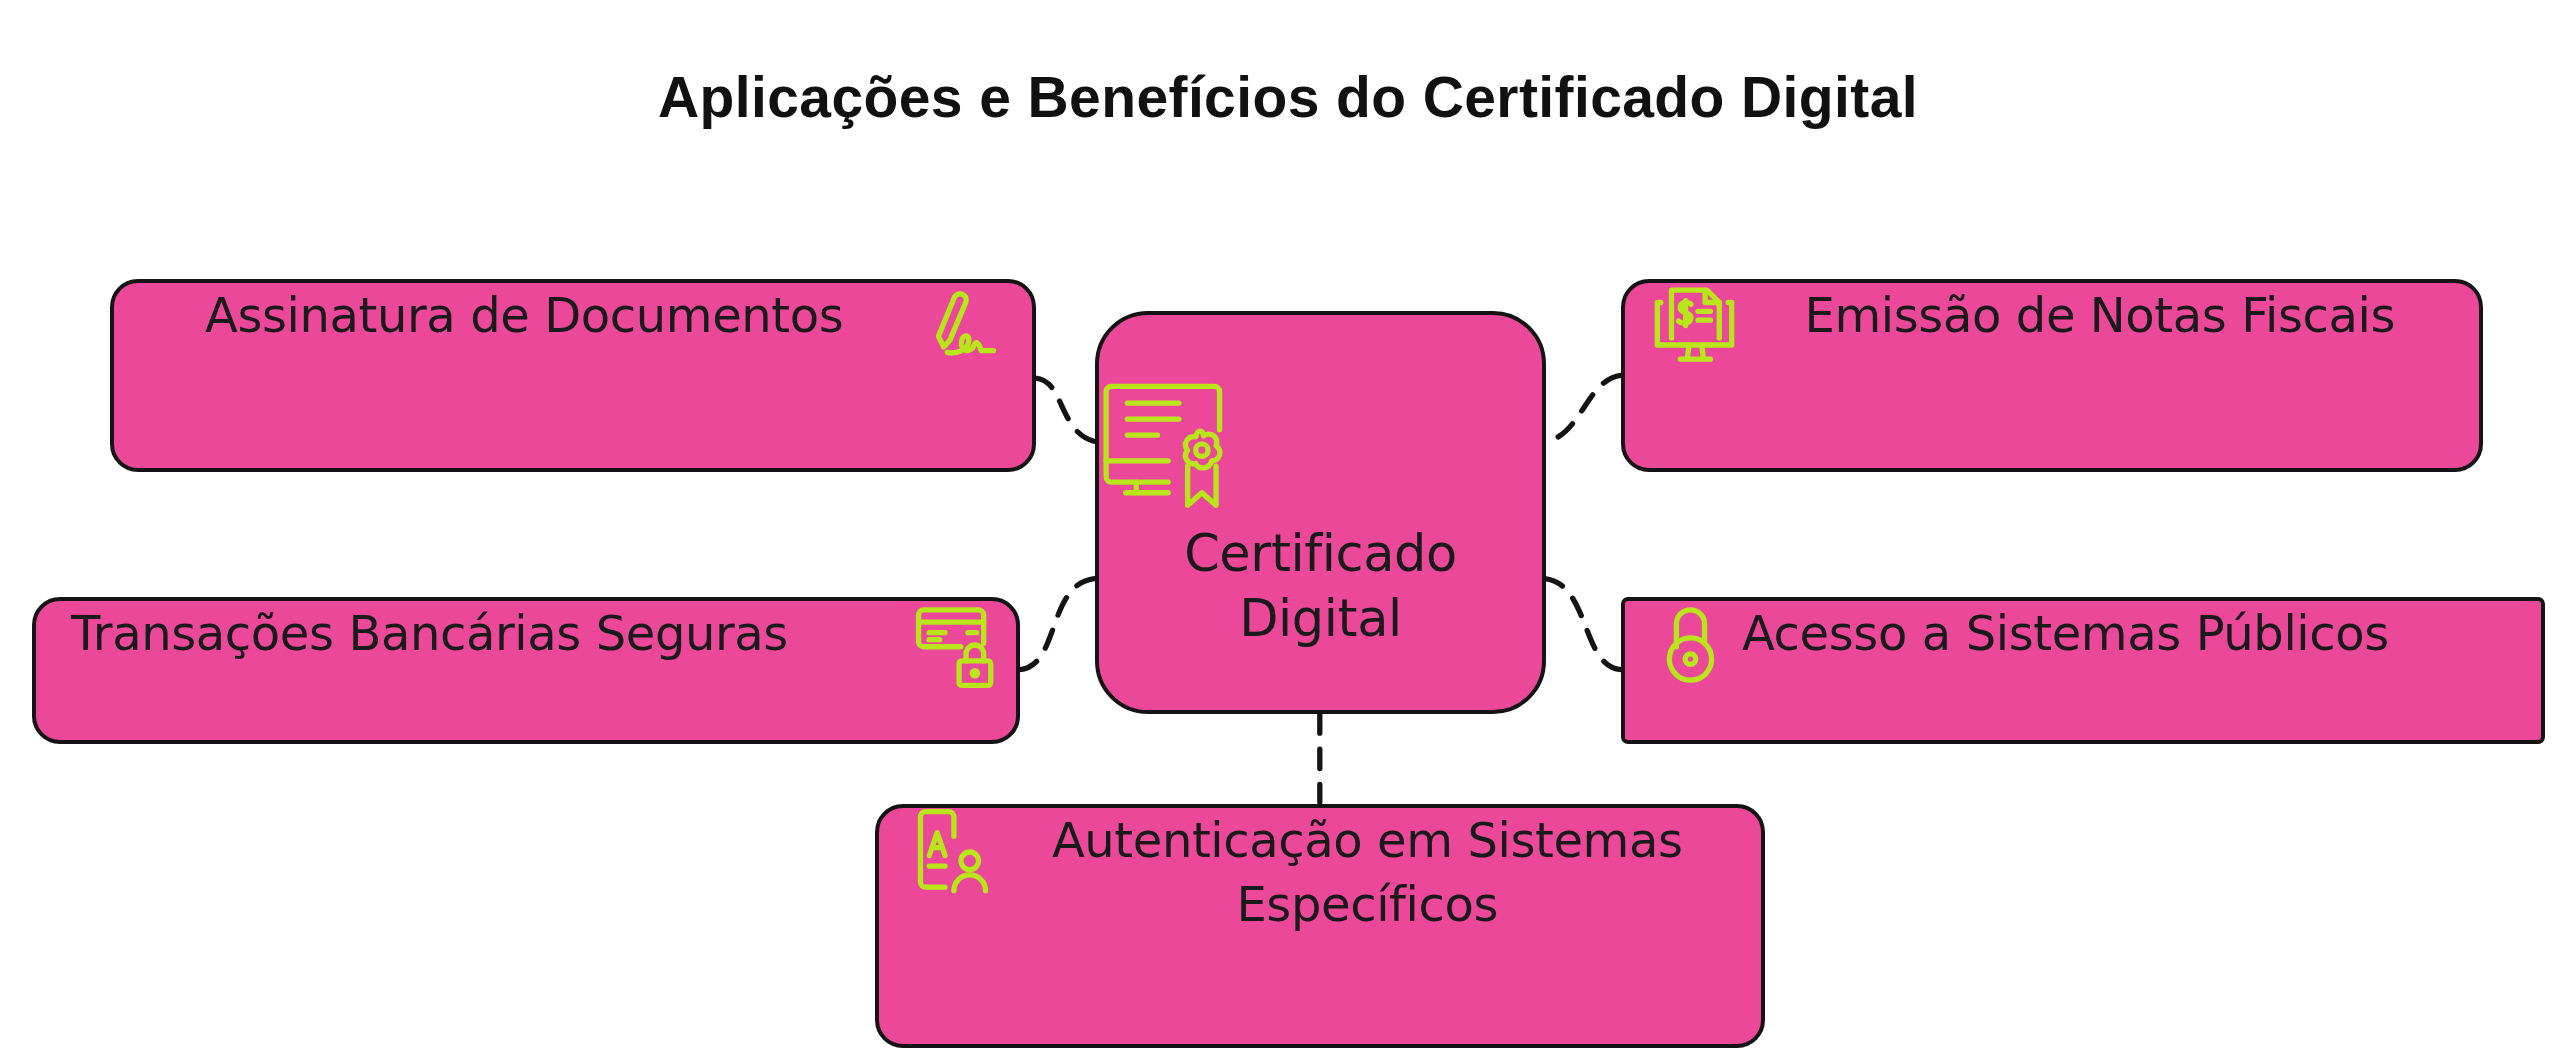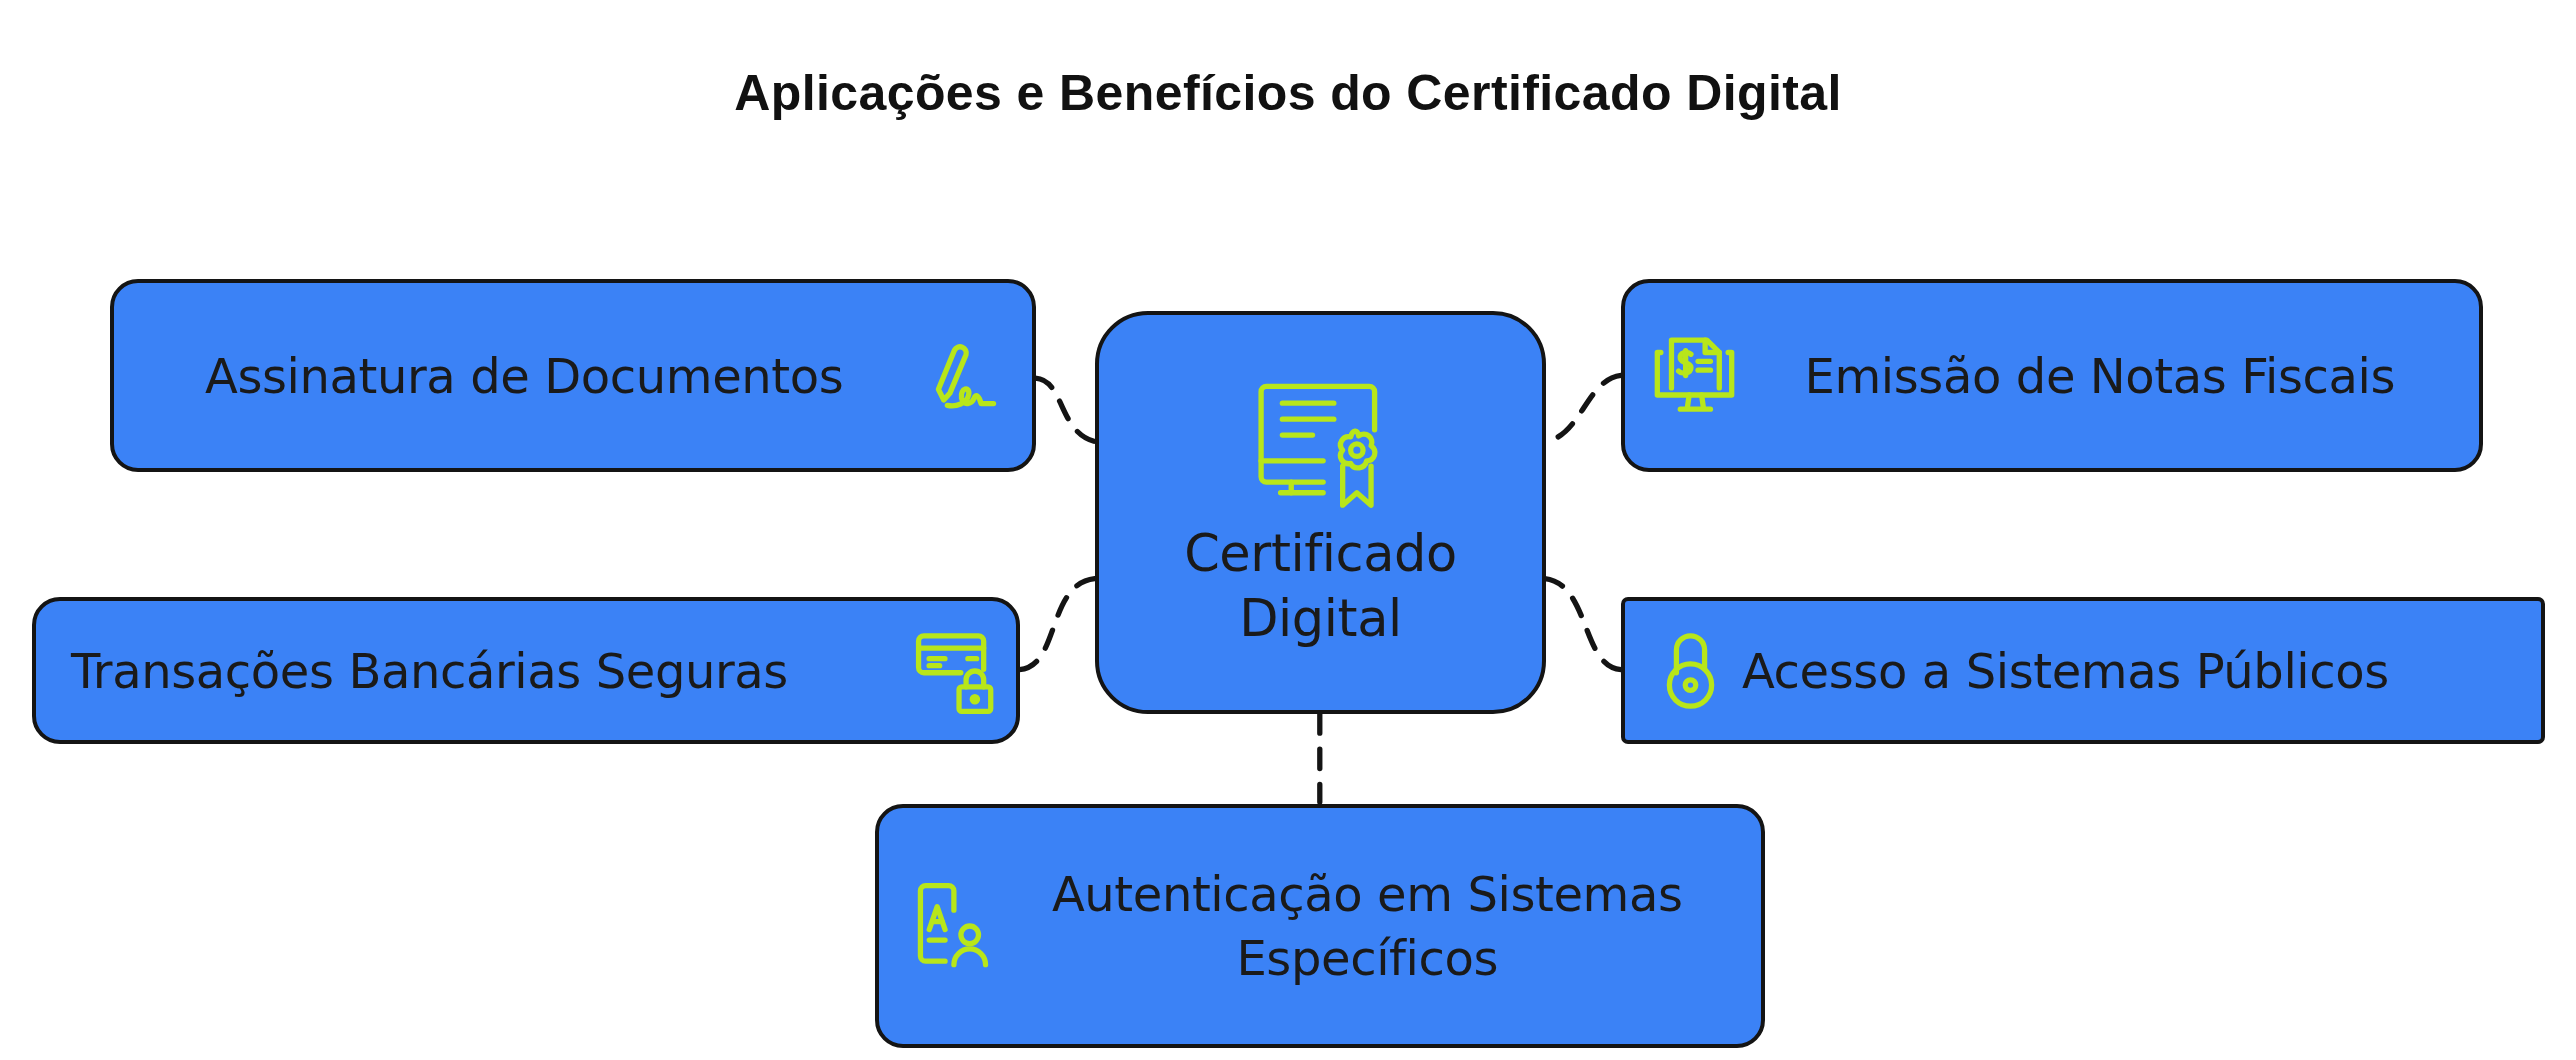--- a/index.html
+++ b/index.html
@@ -1,22 +1,22 @@
 <!DOCTYPE html>
 <html style="font-size:14px"><head>
 <meta charset="utf-8">
 <style>
   html, body { margin:0; padding:0; background:#ffffff; }
   body { width:2576px; height:1060px; position:relative; overflow:hidden;
          font-family:"DejaVu Sans", sans-serif; color:#141414; }
   .title { position:absolute; left:0; top:64px; width:2576px; text-align:center;
-           font-family:"Liberation Sans", sans-serif; font-weight:bold; font-size:50px;
+           font-family:"Liberation Sans", sans-serif; font-weight:bold; font-size:57px;
            letter-spacing:0.4px; color:#111; }
   .box { position:absolute; box-sizing:border-box; border:4.4px solid #141414; border-radius:28px;
-         background:#3b82f6; display:flex; align-items:center; }
+         background:#ec4899; display:flex; }
   .box .label { font-family:"DejaVu Sans", sans-serif; font-weight:normal; font-size:48px; line-height:64px;
                 text-align:center; color:#1a1a1a; flex:1; letter-spacing:-0.4px; }
   .icon { flex:none; display:block; }
   .center { border-radius:53px; flex-direction:column; justify-content:center; }
   .center .label { flex:none; font-size:51px; line-height:65px; }
   svg.connectors { position:absolute; left:0; top:0; }
 </style>
 </head>
 <body>
 

